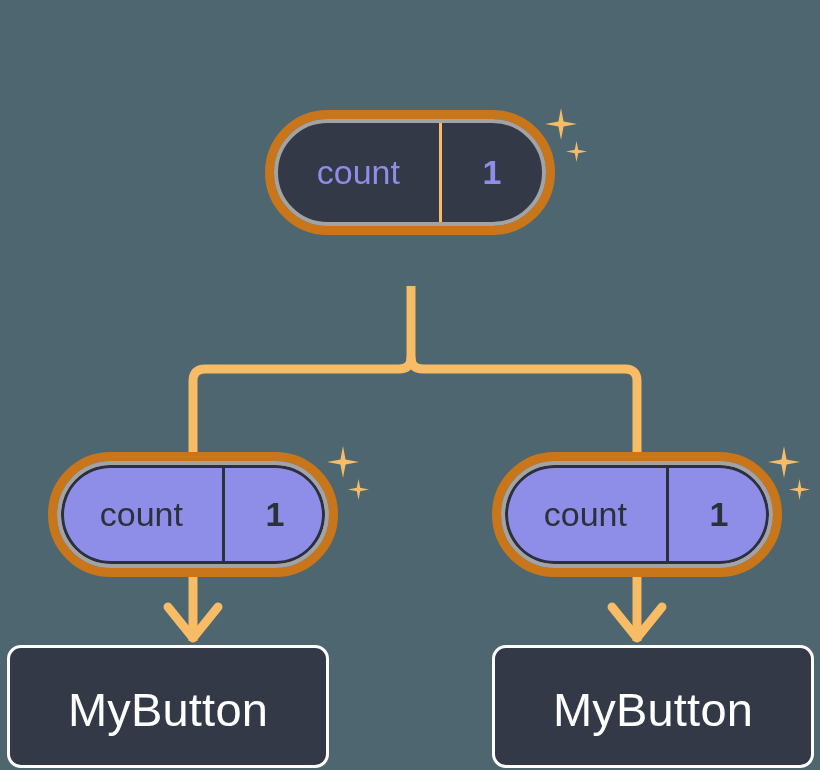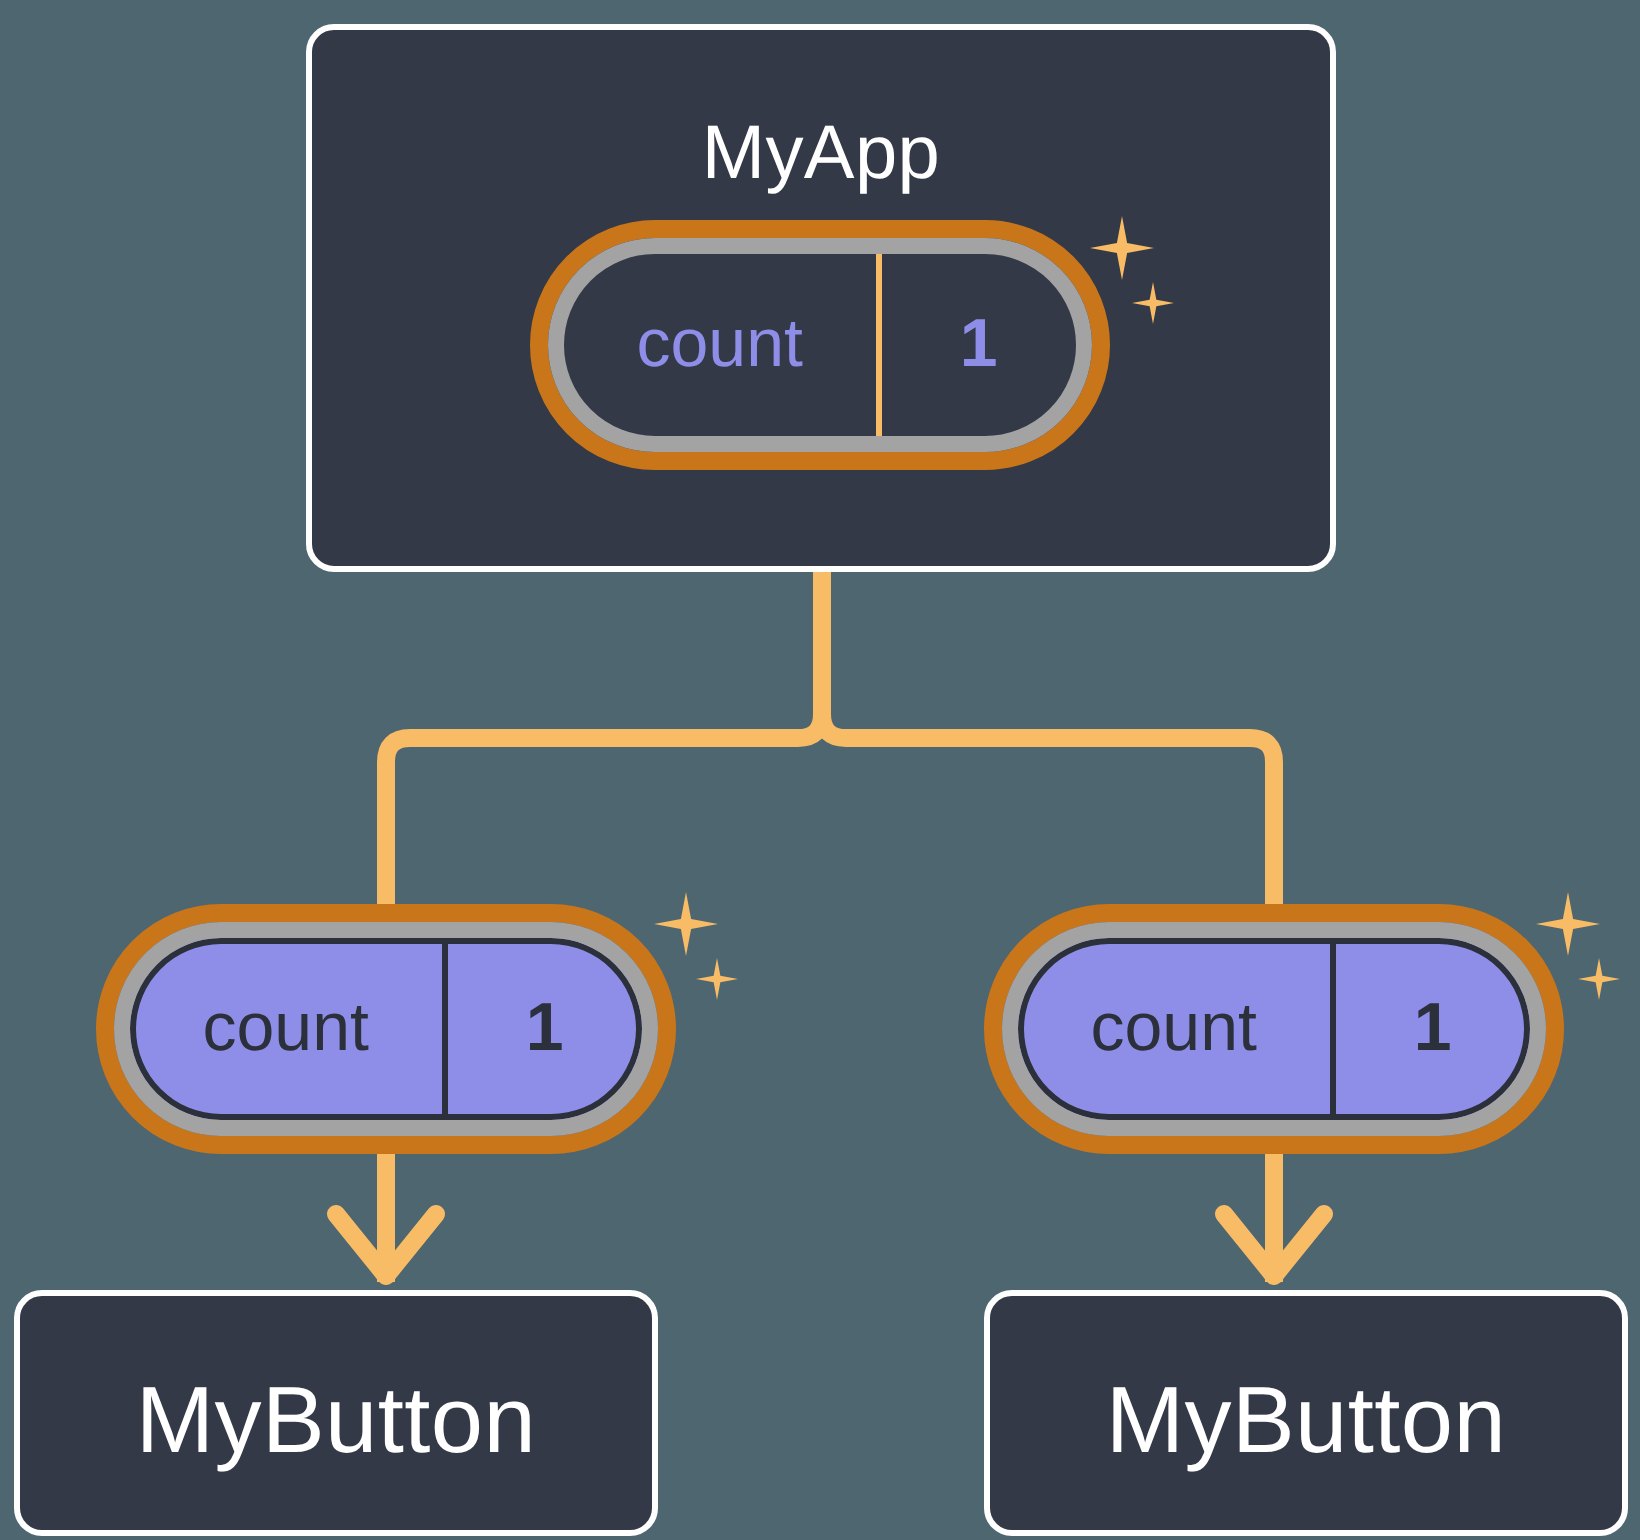--- a/index.html
+++ b/index.html
@@ -83,21 +83,21 @@
     border-style: solid;
     border-width: 9px;
     border-color: #c9761b;
     border-radius: 999px;
   }
   .pill-inner {
     flex: 1 1 auto;
     display: flex;
     align-items: stretch;
     box-sizing: border-box;
-    border: 8px solid #a3a3a3;
+    border: 4px solid #a3a3a3;
     border-radius: 999px;
     overflow: hidden;
   }
   .pill-key, .pill-val {
     display: flex;
     align-items: center;
     justify-content: center;
     box-sizing: border-box;
     white-space: nowrap;
   }
@@ -190,23 +190,20 @@
 
     <path d="M 411 357 Q 411 369 423 369 L 625 369 Q 637 369 637 381 L 637 452" fill="none" stroke="#f8bb66" stroke-width="9" stroke-linecap="butt"></path>
 
     <path d="M 193 577 L 193 641" fill="none" stroke="#f8bb66" stroke-width="9" stroke-linecap="butt"></path>
     <path d="M 168 607 L 193 638 L 218 607" fill="none" stroke="#f8bb66" stroke-width="9" stroke-linecap="round" stroke-linejoin="round"></path>
 
     <path d="M 637 577 L 637 641" fill="none" stroke="#f8bb66" stroke-width="9" stroke-linecap="butt"></path>
     <path d="M 612 607 L 637 638 L 662 607" fill="none" stroke="#f8bb66" stroke-width="9" stroke-linecap="round" stroke-linejoin="round"></path>
   </svg>
 
-  <div class="card" id="card-myapp">
-    <div class="card-title">MyApp</div>
-  </div>
 
   <div class="pill" id="pill-myapp">
     <div class="pill-inner">
       <div class="pill-key">count</div>
       <div class="pill-val">1</div>
     </div>
   </div>
   <div class="sparkle big" id="sparkle-myapp-big"></div>
   <div class="sparkle small" id="sparkle-myapp-small"></div>
 

